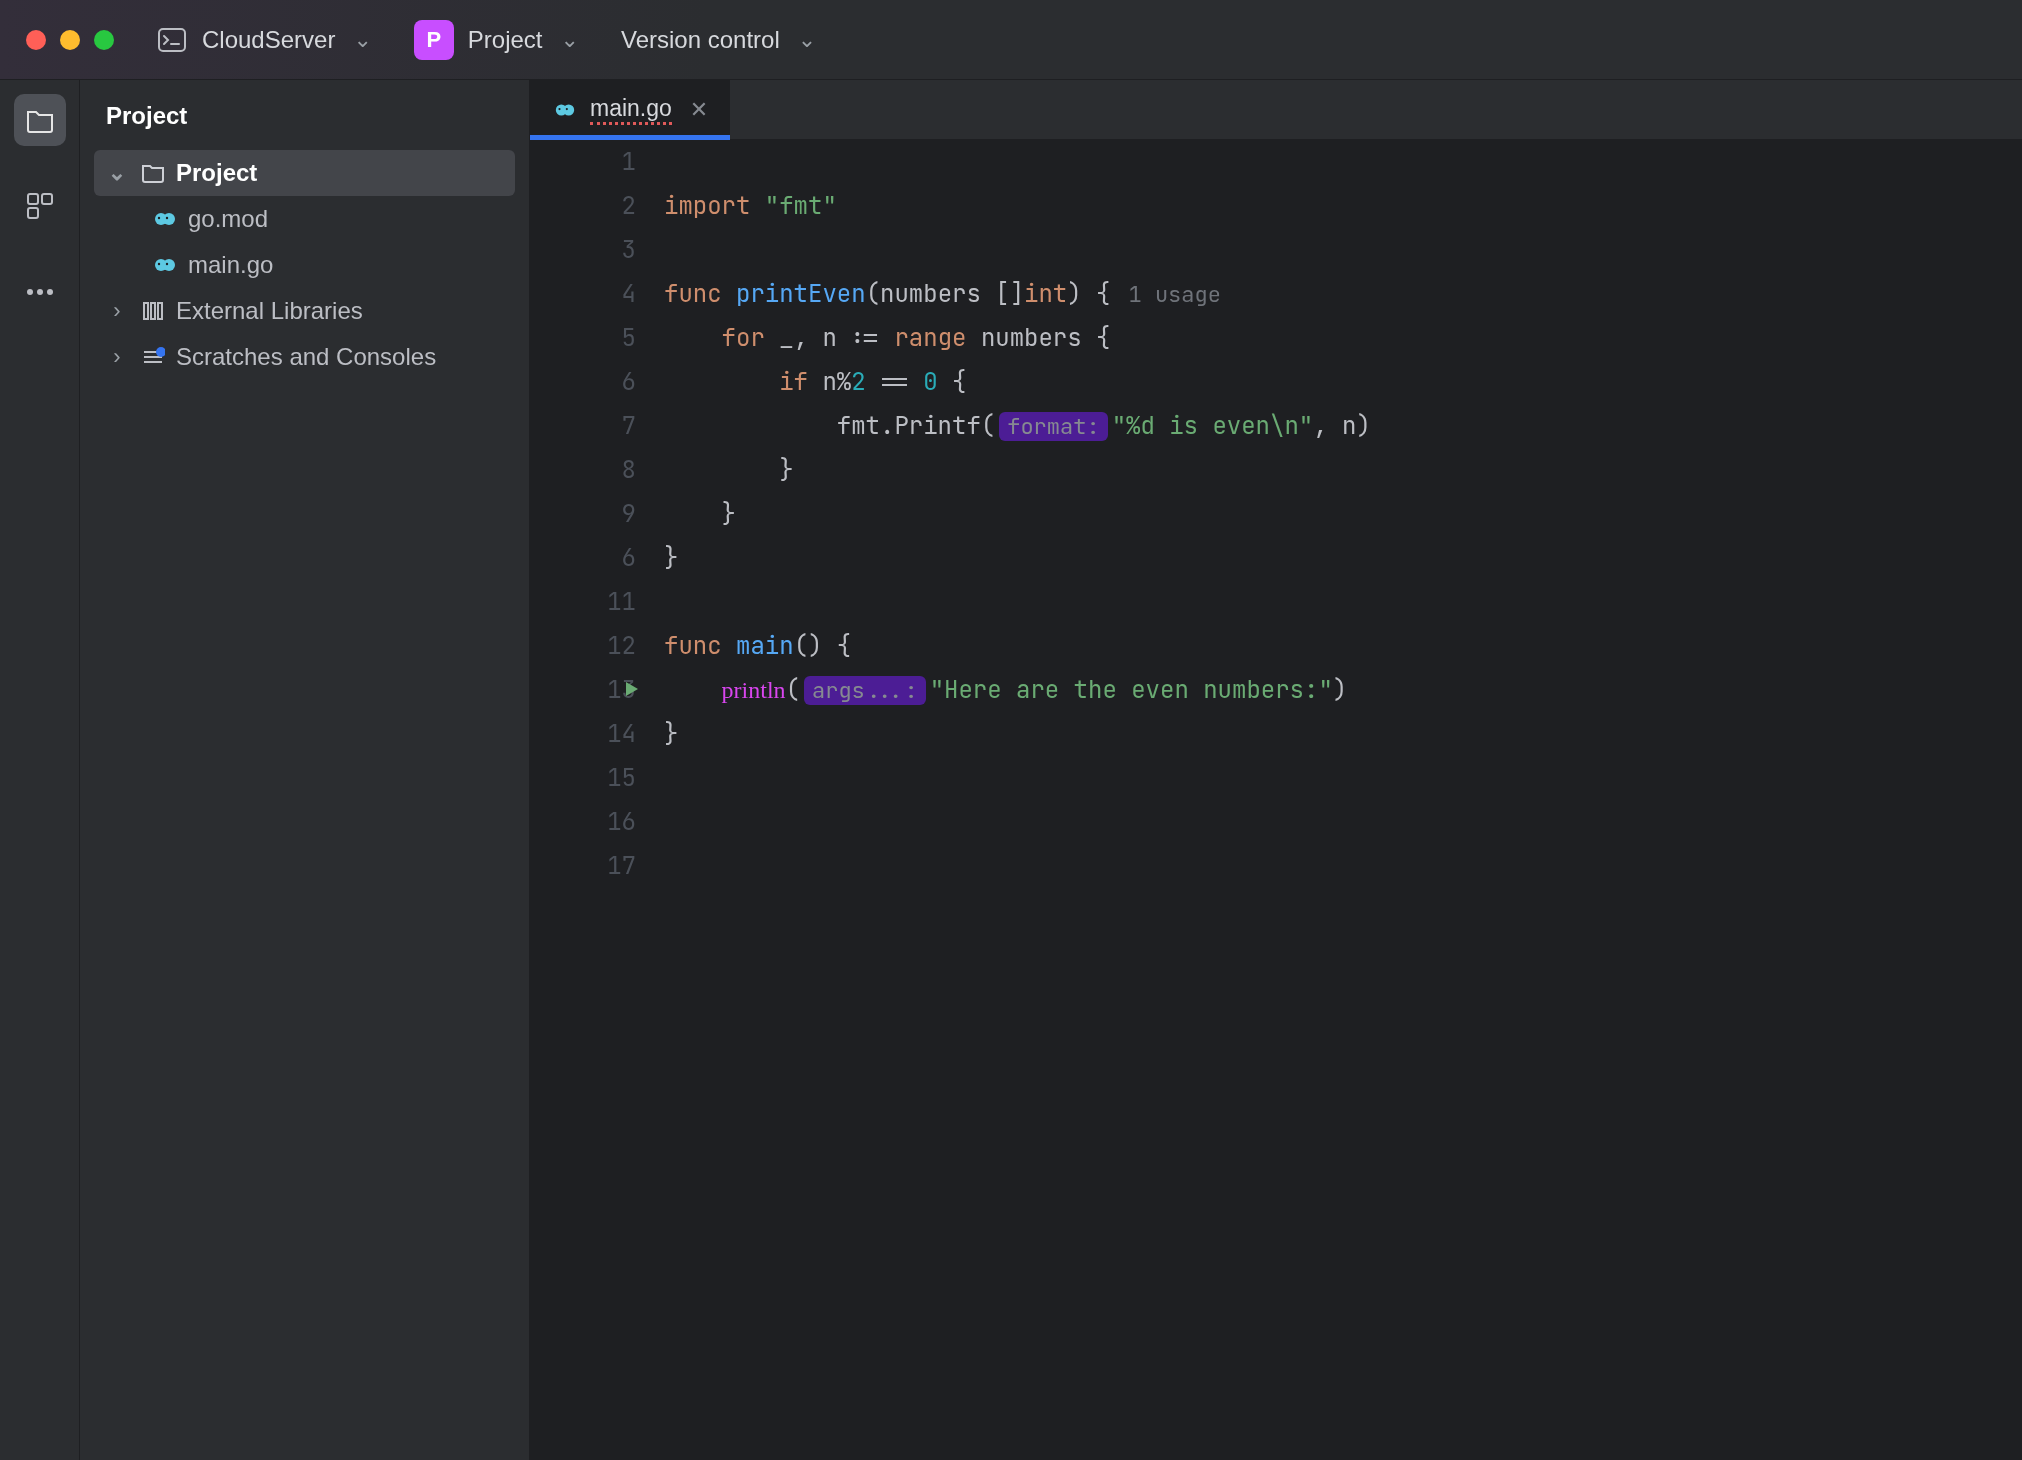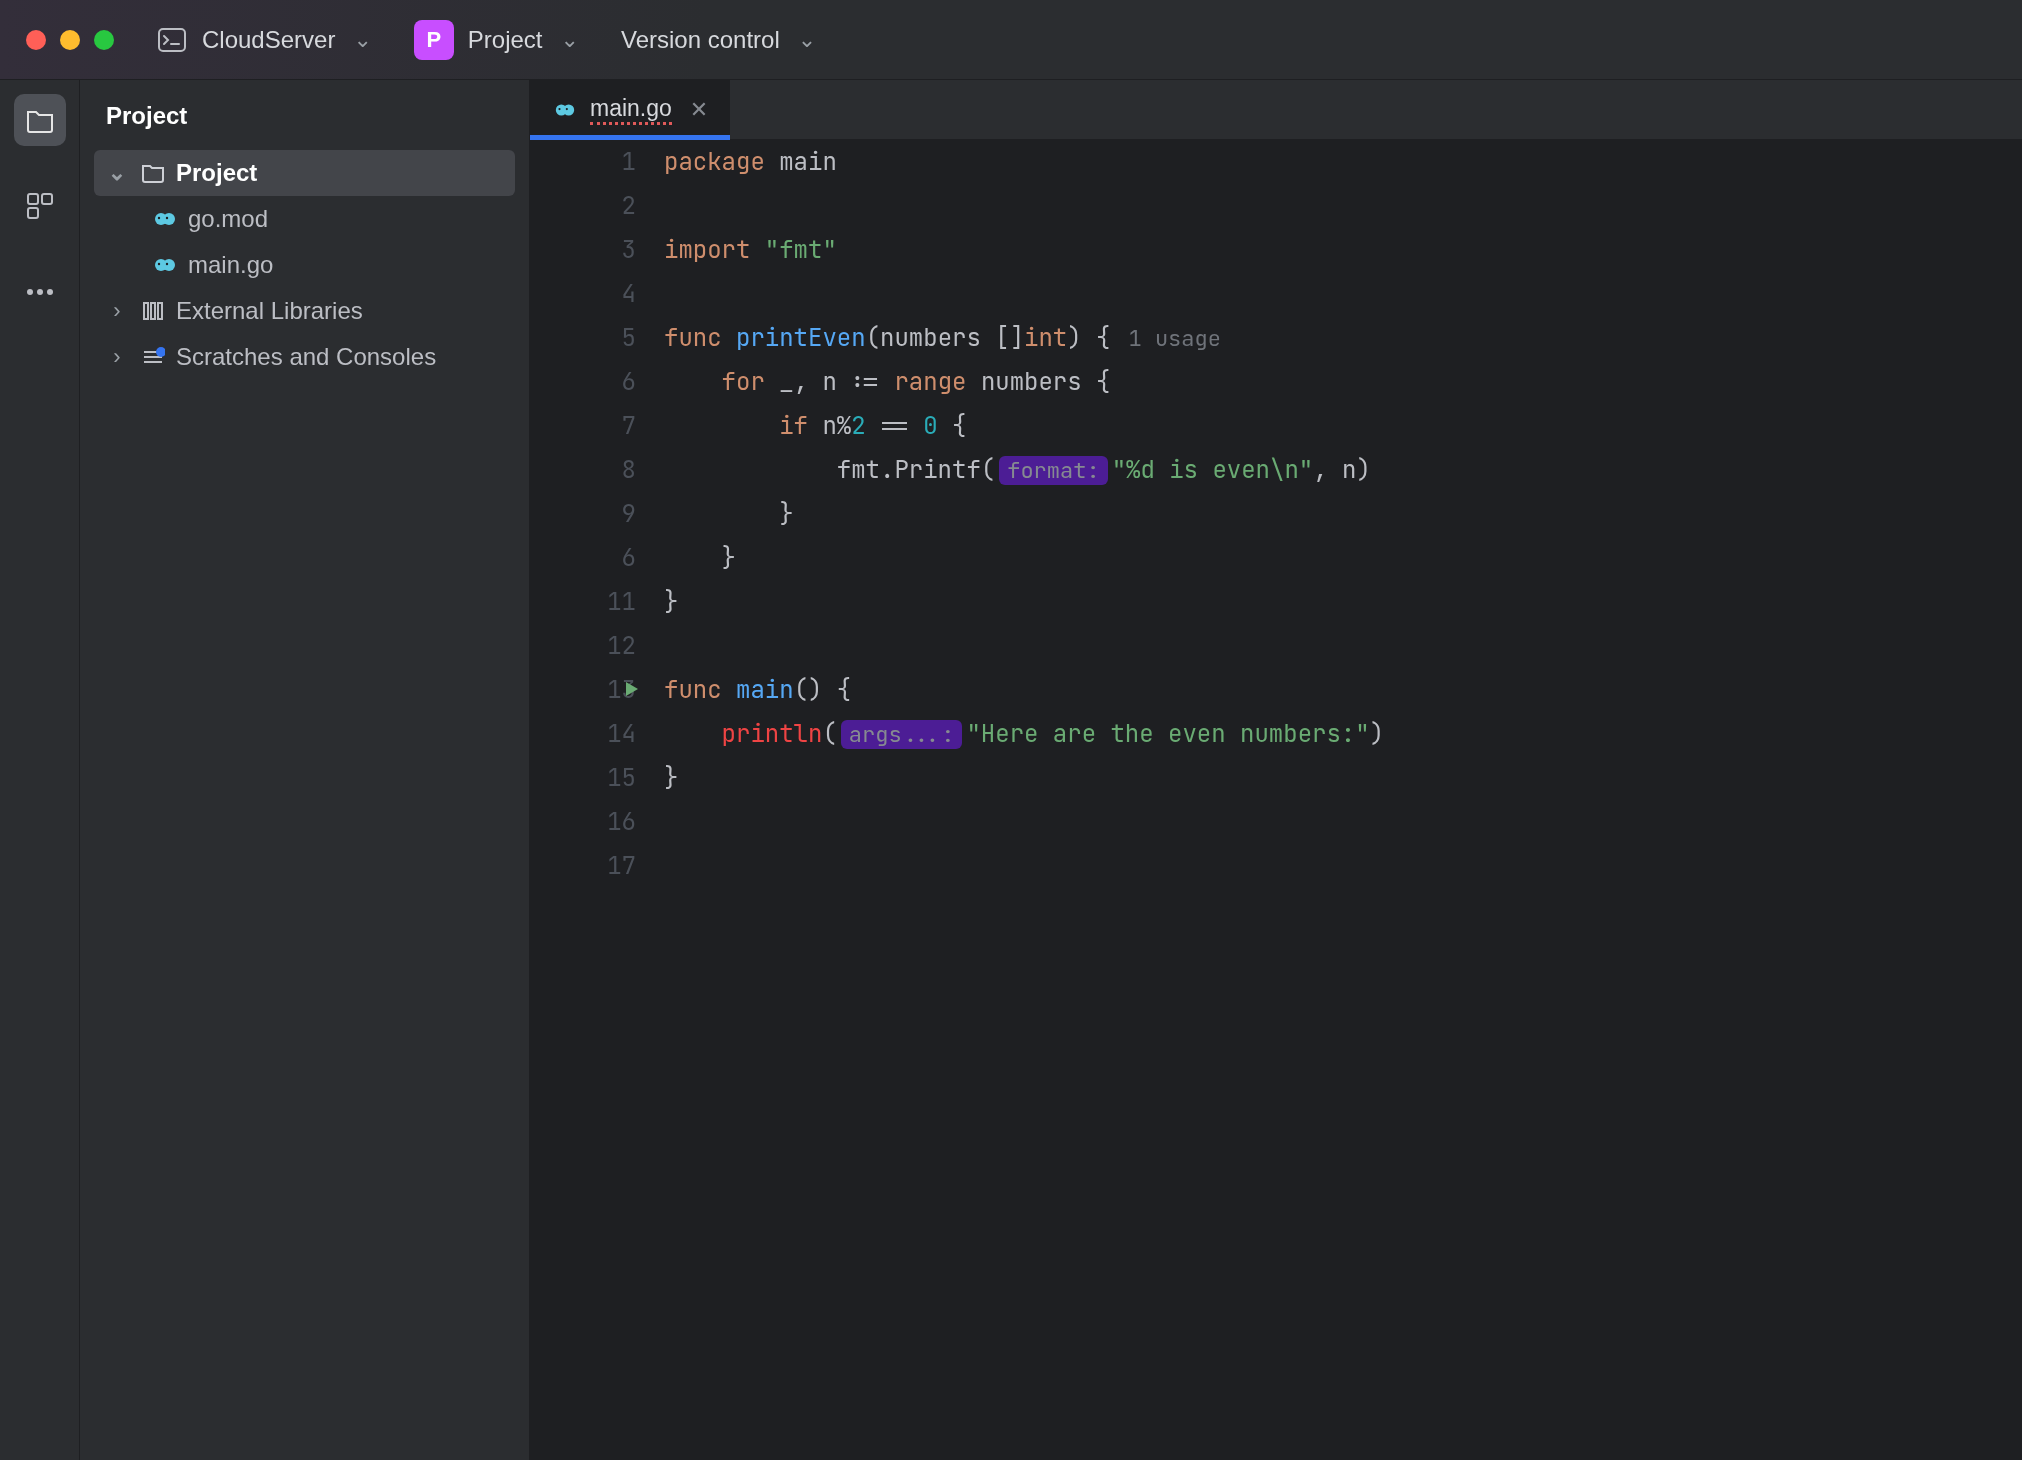--- a/index.html
+++ b/index.html
@@ -98,21 +98,21 @@
   .gutter .ln { height: 44px; position: relative; }
   .run-gutter {
     position: absolute; right: -4px; top: 50%; transform: translateY(-50%);
     color: #6aab73;
   }
   .code { flex: 1; position: relative; padding-left: 0; }
   .codeline { height: 44px; white-space: pre; padding-left: 0; }
   .cl-hi { background: #26282e; }
   .kw   { color: #cf8e6d; }
   .fn   { color: #56a8f5; }
-  .fn2  { color: #ef4444; }
+  .fn2  { color: #d946ef; font-family: Liberation Serif, serif; }
   .type { color: #cf8e6d; }
   .str  { color: #6aab73; }
   .num  { color: #2aacb8; }
   .punc { color: #bcbec4; }
   .id   { color: #bcbec4; }
   .hint {
     background: #4c1d95; color: #868a91;
     border-radius: 6px; padding: 0 8px; margin: 0 4px;
     font-size: 22px;
   }
@@ -283,21 +283,20 @@
               </svg>
           </span>
         </div>
         <div class="ln">14</div>
         <div class="ln">15</div>
         <div class="ln">16</div>
         <div class="ln">17</div>
       </div>
 
       <div class="code">
-<div class="codeline"><span class="kw">package</span> <span class="id">main</span></div>
 <div class="codeline"></div>
 <div class="codeline"><span class="kw">import</span> <span class="str">"fmt"</span></div>
 <div class="codeline"></div>
 <div class="codeline"><span class="kw">func</span> <span class="fn">printEven</span><span class="punc">(</span><span class="id">numbers</span> <span class="punc">[]</span><span class="type">int</span><span class="punc">)</span> <span class="punc">{</span><span class="usage">1 usage</span></div>
 <div class="codeline">    <span class="kw">for</span> <span class="id">_</span><span class="punc">,</span> <span class="id">n</span> <span class="punc">:=</span> <span class="kw">range</span> <span class="id">numbers</span> <span class="punc">{</span></div>
 <div class="codeline">        <span class="kw">if</span> <span class="id">n%</span><span class="num">2</span><span class="punc"> == </span><span class="num">0</span> <span class="punc">{</span></div>
 <div class="codeline">            <span class="id">fmt.Printf</span><span class="punc">(</span><span class="hint">format:</span><span class="str">"%d is even\n"</span><span class="punc">, </span><span class="id">n</span><span class="punc">)</span></div>
 <div class="codeline">        <span class="punc">}</span></div>
 <div class="codeline">    <span class="punc">}</span></div>
 <div class="codeline"><span class="punc">}</span></div>

